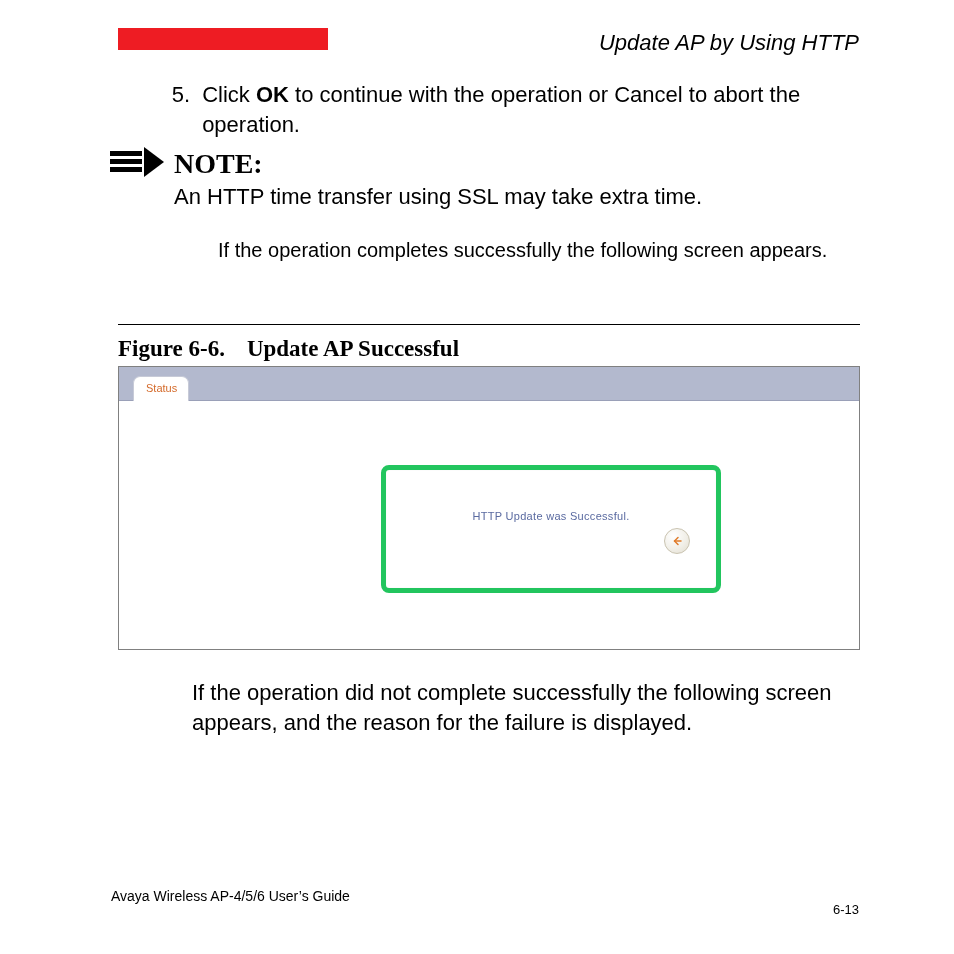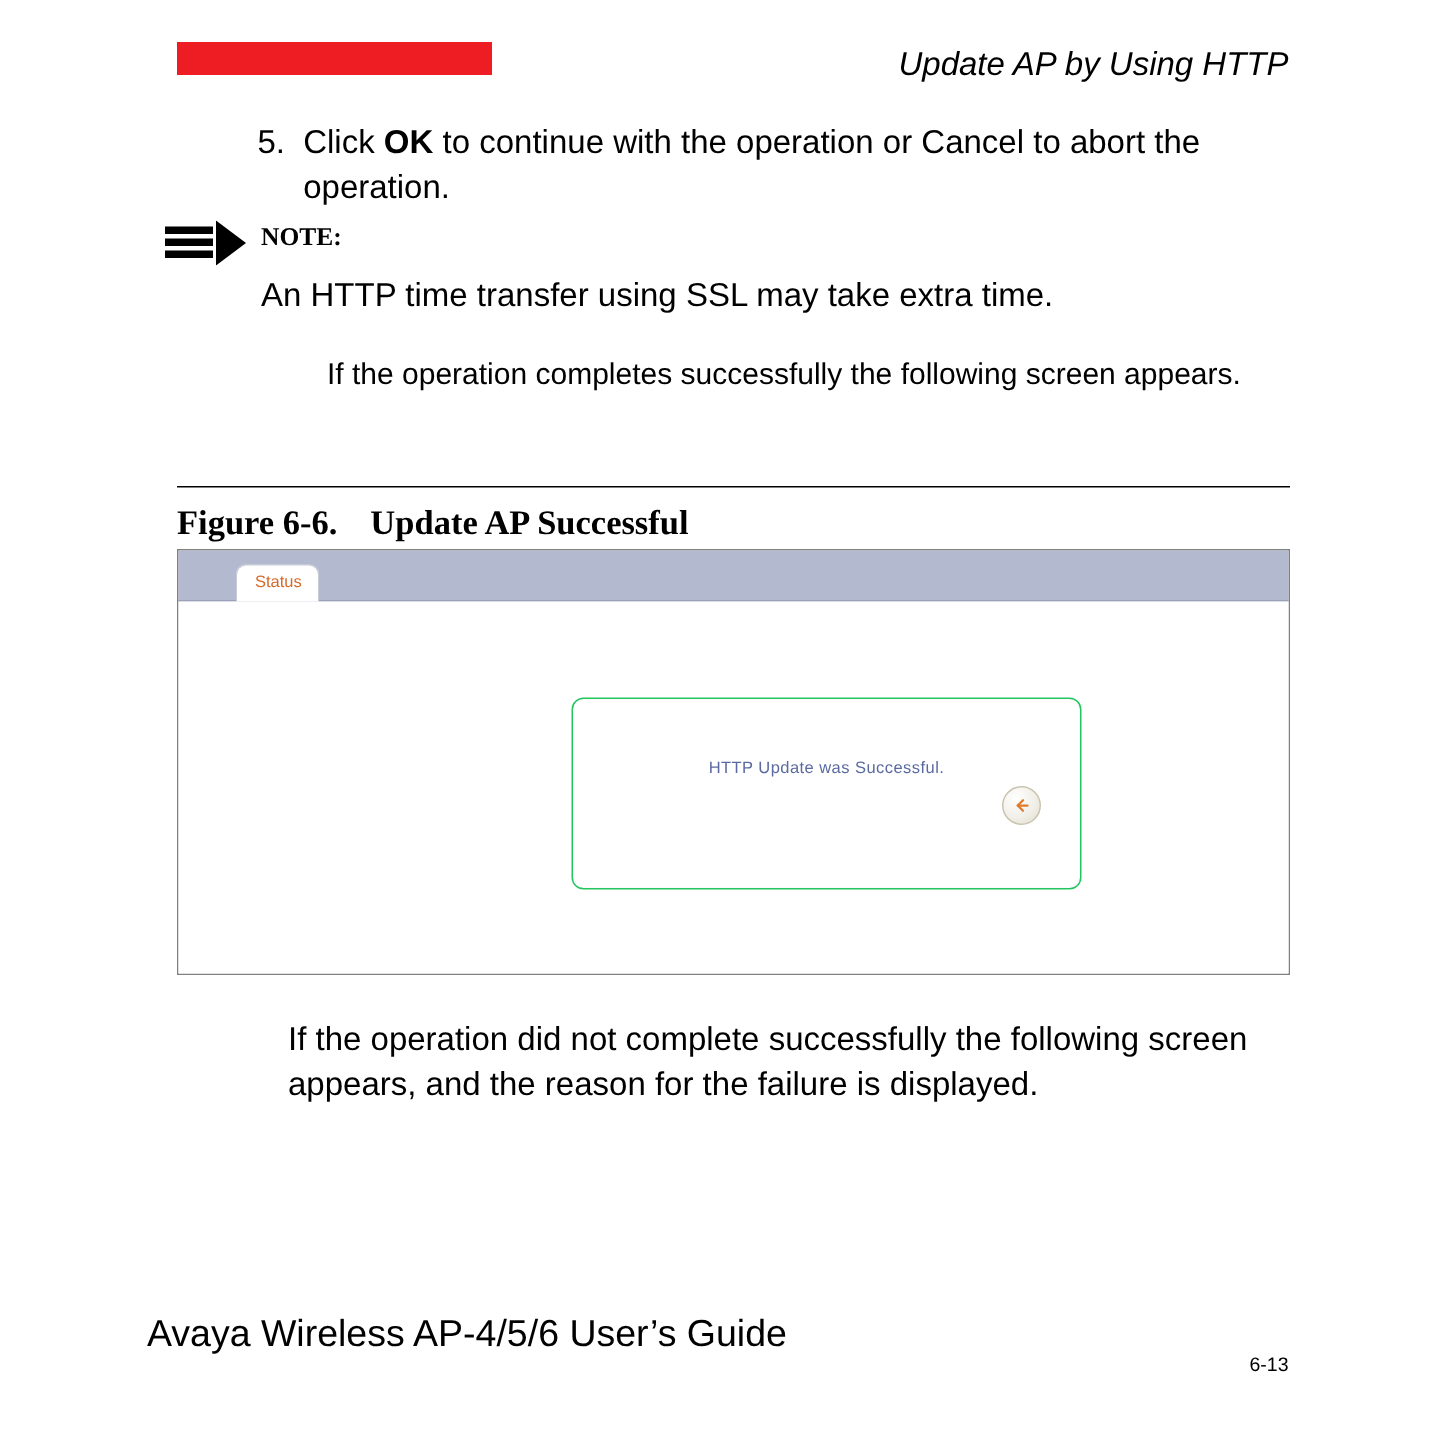--- a/index.html
+++ b/index.html
@@ -6,36 +6,36 @@
   html, body { width: 954px; height: 954px; background: #fff; font-family: Arial, Helvetica, sans-serif; color: #000; }
   .page { position: relative; width: 954px; height: 954px; }
   .red-bar { position: absolute; left: 118px; top: 28px; width: 210px; height: 22px; background: #ee1c23; }
   .header-title { position: absolute; right: 95px; top: 30px; font-style: italic; font-size: 22px; font-family: Liberation Sans, sans-serif; }
   .step-block { position: absolute; left: 160px; top: 80px; width: 700px; font-size: 22px; line-height: 1.35; }
   .step-num { display: inline-block; width: 30px; vertical-align: top; text-align: right; margin-right: 6px;}
   .step-text { display: inline-block; width: 650px; vertical-align: top; }
   .bold { font-weight: bold; }
   .note-icon { position: absolute; left: 110px; top: 147px; }
   .note-icon svg { width: 58px; height: 30px; }
-  .note-label { position: absolute; left: 174px; top: 148px; font-family: "Book Antiqua", Palatino, serif; font-weight: bold; font-size: 17px; }
+  .note-label { position: absolute; left: 174px; top: 148px; font-family: "Book Antiqua", Palatino, serif; font-weight: bold; font-size: 28px; }
   .note-body { position: absolute; left: 174px; top: 182px; width: 680px; font-size: 22px; line-height: 1.35; }
   .success-para { position: absolute; left: 192px; top: 237px; width: 660px; font-size: 20px; line-height: 1.35; margin-left: 26px; }
   .fig-rule { position: absolute; left: 118px; top: 324px; width: 742px; height: 0; border-top: 1px solid #000; }
   .fig-caption { position: absolute; left: 118px; top: 336px; font-family: Liberation Serif, serif; font-weight: bold; font-size: 23px; }
   .fig-caption .fignum { margin-right: 22px; }
   .screenshot { position: absolute; left: 118px; top: 366px; width: 742px; height: 284px; border: 1px solid #808080; background: #fff; }
   .tabbar { position: relative; width: 100%; height: 34px; background: #b3b9ce; border-bottom: 1px solid #9aa0b8; }
-  .tab { position: absolute; left: 14px; top: 9px; width: 56px; height: 25px; background: #fff; border: 1px solid #c7cad7; border-bottom: none; border-top-left-radius: 7px; border-top-right-radius: 7px; font-size: 11px; color: #d46a2a; text-align: left; padding: 5px 0 0 12px; font-family: Arial, sans-serif; margin-left: 24px; }
+  .tab { position: absolute; left: 14px; top: 9px; width: 56px; height: 25px; background: #fff; border: 1px solid #c7cad7; border-bottom: none; border-top-left-radius: 7px; border-top-right-radius: 7px; font-size: 11px; color: #d46a2a; text-align: left; padding: 5px 0 0 12px; font-family: Arial, sans-serif; }
   .panel-area { position: relative; width: 100%; height: 248px; background: #fff; }
-  .panel { position: absolute; left: 262px; top: 64px; width: 340px; height: 128px; border: 1px solid #22c55e; border-radius: 8px; background: #fff; box-shadow: 0 0 2px rgba(0,0,0,0.05) inset; }
+  .panel { position: absolute; left: 262px; top: 64px; width: 340px; height: 128px; border: 5px solid #22c55e; border-radius: 8px; background: #fff; box-shadow: 0 0 2px rgba(0,0,0,0.05) inset; }
   .panel-msg { position: absolute; width: 100%; top: 40px; text-align: center; font-size: 11px; color: #5a6aa0; font-family: Arial, sans-serif; letter-spacing: 0.3px; }
   .back-btn { position: absolute; right: 26px; top: 58px; width: 26px; height: 26px; border-radius: 50%; background: radial-gradient(circle at 35% 30%, #ffffff, #f1efe8 55%, #e2ddcf); border: 1px solid #c9c3b0; display: flex; align-items: center; justify-content: center; cursor: pointer; }
   .back-btn svg { width: 12px; height: 12px; }
   .fail-para { position: absolute; left: 192px; top: 678px; width: 670px; font-size: 22px; line-height: 1.35; }
-  .footer-left { position: absolute; left: 98px; bottom: 50px; font-size: 25px; }
+  .footer-left { position: absolute; left: 111px; bottom: 50px; font-size: 14px; }
   .footer-right { position: absolute; right: 95px; bottom: 37px; font-size: 13px; margin-left: 32px; }
 </style>
 </head>
 <body>
 
 <div class="page">
 
   <div class="red-bar"></div>
   <div class="header-title">Update AP by Using HTTP</div>
 

